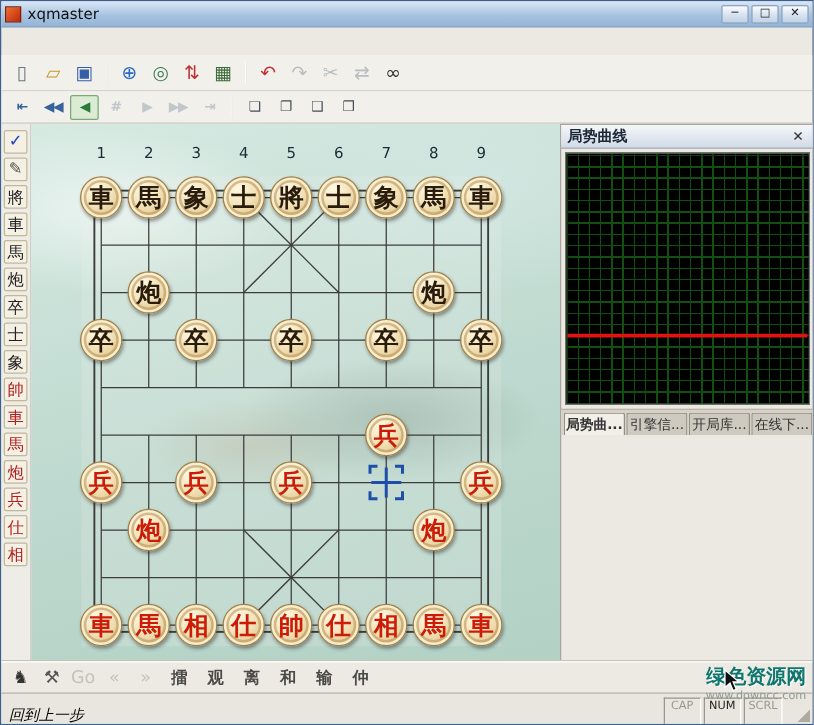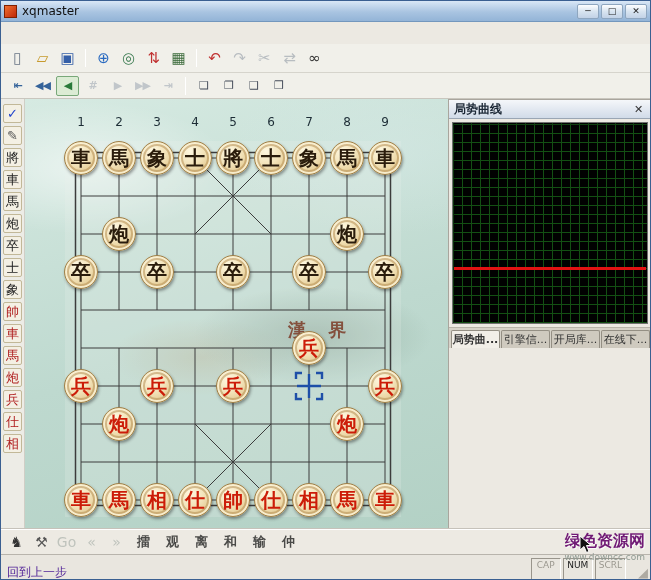--- a/index.html
+++ b/index.html
@@ -66,21 +66,21 @@
   .rp-tabs{height:21px;flex:none;display:flex;background:#d6d2c8;border-top:1px solid #b8b4aa;padding:2px 1px 0 1px;}
   .rtab{flex:1;font-size:11px;color:#333;text-align:center;line-height:17px;border:1px solid #948f84;border-bottom:none;background:#cfcabf;white-space:nowrap;overflow:hidden;margin-left:1px;border-radius:2px 2px 0 0;}
   .rtab.active{background:#f2efe8;font-weight:bold;}
 
   
   #bottombar{position:absolute;left:0;top:528px;width:100%;height:25px;background:#edeae3;border-top:1px solid #ffffff;box-shadow:0 -1px 0 #c6c2ba;display:flex;align-items:center;padding-left:4px;gap:2px;}
   .bbtn{font-size:13px;font-weight:bold;color:#4a4a48;padding:0 7px;}
 
   
   #statusbar{position:absolute;left:0;top:553px;width:100%;height:27px;background:#e9e6df;border-top:1px solid #b8b4ac;}
-  #statushint{position:absolute;left:6px;top:9px;font-size:12px;color:#4c1d95;}
+  #statushint{position:absolute;left:6px;top:9px;font-size:12px;color:#000000;font-style:italic;}
   #locks{position:absolute;right:24px;top:3px;display:flex;gap:2px;}
   .lock{min-width:30px;height:31px;padding:0 3px;font-size:9px;text-align:center;line-height:13px;color:#9b988f;border:1px solid;border-color:#99958c #ffffff #ffffff #99958c;}
   .lock.on{color:#1c1c1c;}
   #grip{position:absolute;right:2px;bottom:1px;font-size:13px;color:#aeaaa2;}
 
   
   #watermark{position:absolute;right:5px;top:530px;text-align:right;z-index:30;}
   .wm-site{font-size:16px;font-weight:bold;text-shadow:1px 1px 1px rgba(255,255,255,.85);}
   .wm-url{font-size:9px;color:#8f9a92;}
   #cursor{position:absolute;left:578px;top:534px;z-index:40;}
@@ -190,21 +190,20 @@
         <div class="colnum" style="left: 46px;">1</div>
         <div class="colnum" style="left: 84px;">2</div>
         <div class="colnum" style="left: 122px;">3</div>
         <div class="colnum" style="left: 160px;">4</div>
         <div class="colnum" style="left: 198px;">5</div>
         <div class="colnum" style="left: 236px;">6</div>
         <div class="colnum" style="left: 274px;">7</div>
         <div class="colnum" style="left: 312px;">8</div>
         <div class="colnum" style="left: 350px;">9</div>
       </div>
-    <div id="riverright">漢 界</div>
     <div id="pieces">
         <div class="piece black" style="left: 39px; top: 42px;">車</div>
         <div class="piece black" style="left: 77px; top: 42px;">馬</div>
         <div class="piece black" style="left: 115px; top: 42px;">象</div>
         <div class="piece black" style="left: 153px; top: 42px;">士</div>
         <div class="piece black" style="left: 191px; top: 42px;">將</div>
         <div class="piece black" style="left: 229px; top: 42px;">士</div>
         <div class="piece black" style="left: 267px; top: 42px;">象</div>
         <div class="piece black" style="left: 305px; top: 42px;">馬</div>
         <div class="piece black" style="left: 343px; top: 42px;">車</div>
@@ -274,21 +273,21 @@
     <span id="statushint">回到上一步</span>
     <div id="locks">
         <span class="lock">CAP</span>
         <span class="lock on">NUM</span>
         <span class="lock">SCRL</span>
       </div>
     <div id="grip">◢</div>
   </div>
 
   <div id="watermark">
-    <div class="wm-site" style="color: #701a75;">绿色资源网</div>
+    <div class="wm-site" style="color: #0f766e;">绿色资源网</div>
     <div class="wm-url">www.downcc.com</div>
   </div>
 
   <div id="cursor">
     <svg width="14" height="19" viewBox="0 0 14 19">
       <path d="M1 1 L1 15 L5 11.5 L7.5 17.5 L10 16.5 L7.5 10.5 L12 10.5 Z" fill="#111" stroke="#fff" stroke-width="1"></path>
     </svg>
   </div>
 
 </div>

